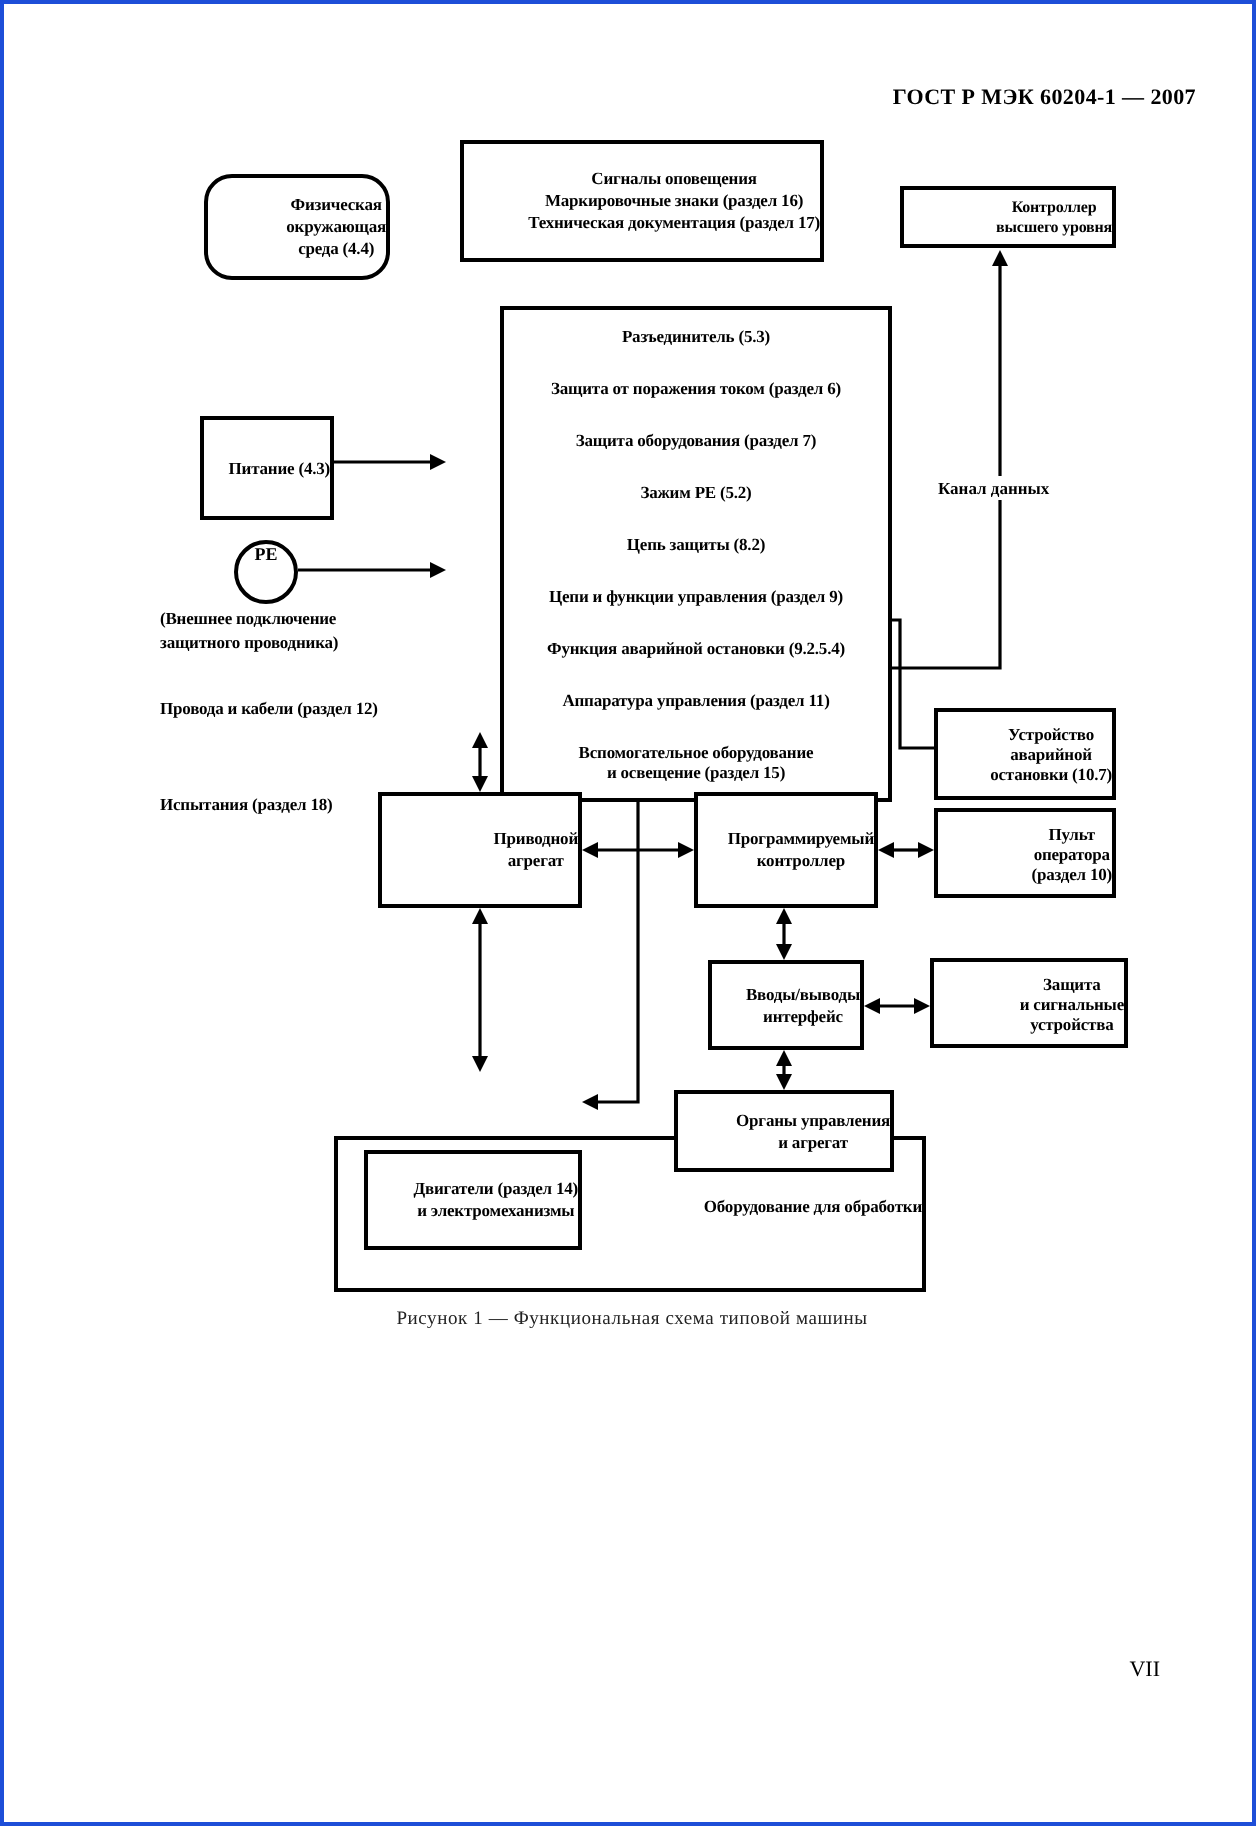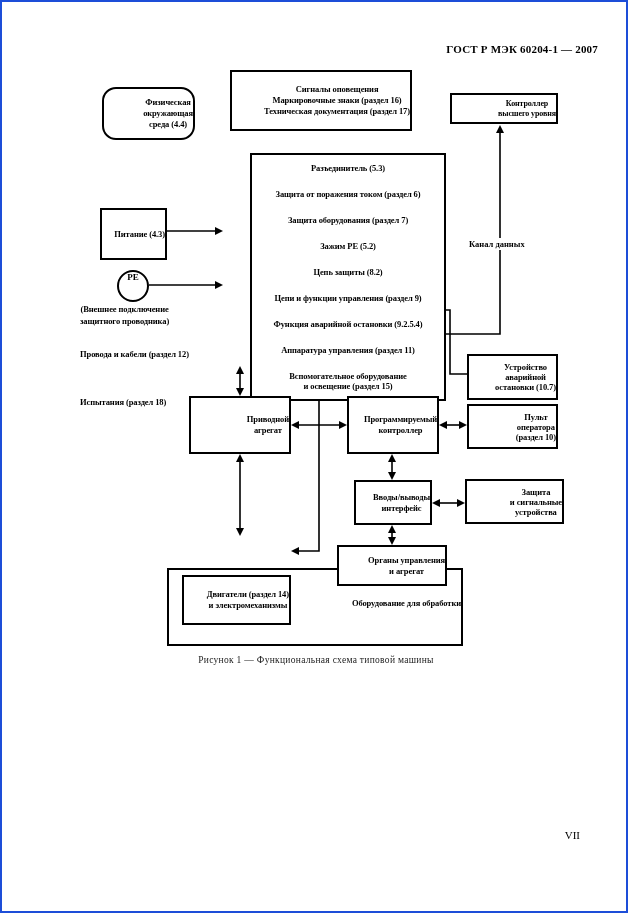--- a/index.html
+++ b/index.html
@@ -157,21 +157,21 @@
   </div>
 
   <div class="box" style="left:98px;top:206px;width:67px;height:52px;">
     <span class="box-label">Питание (4.3)</span>
   </div>
 
   <div class="pe-circle">
     <span>PE</span>
   </div>
 
-  <div class="note" style="left:78px;top:301px;text-align:center;">(Внешнее подключение
+  <div class="note" style="left:78px;top:301px;">(Внешнее подключение
 защитного проводника)</div>
   <div class="note" style="left:78px;top:346px;">Провода и кабели (раздел 12)</div>
   <div class="note" style="left:78px;top:394px;">Испытания (раздел 18)</div>
 
   <div class="chan-label">Канал данных</div>
 
   <div class="box" style="left:187px;top:394px;width:102px;height:58px;">
     <span class="box-label">Приводной
 агрегат</span>
   </div>

